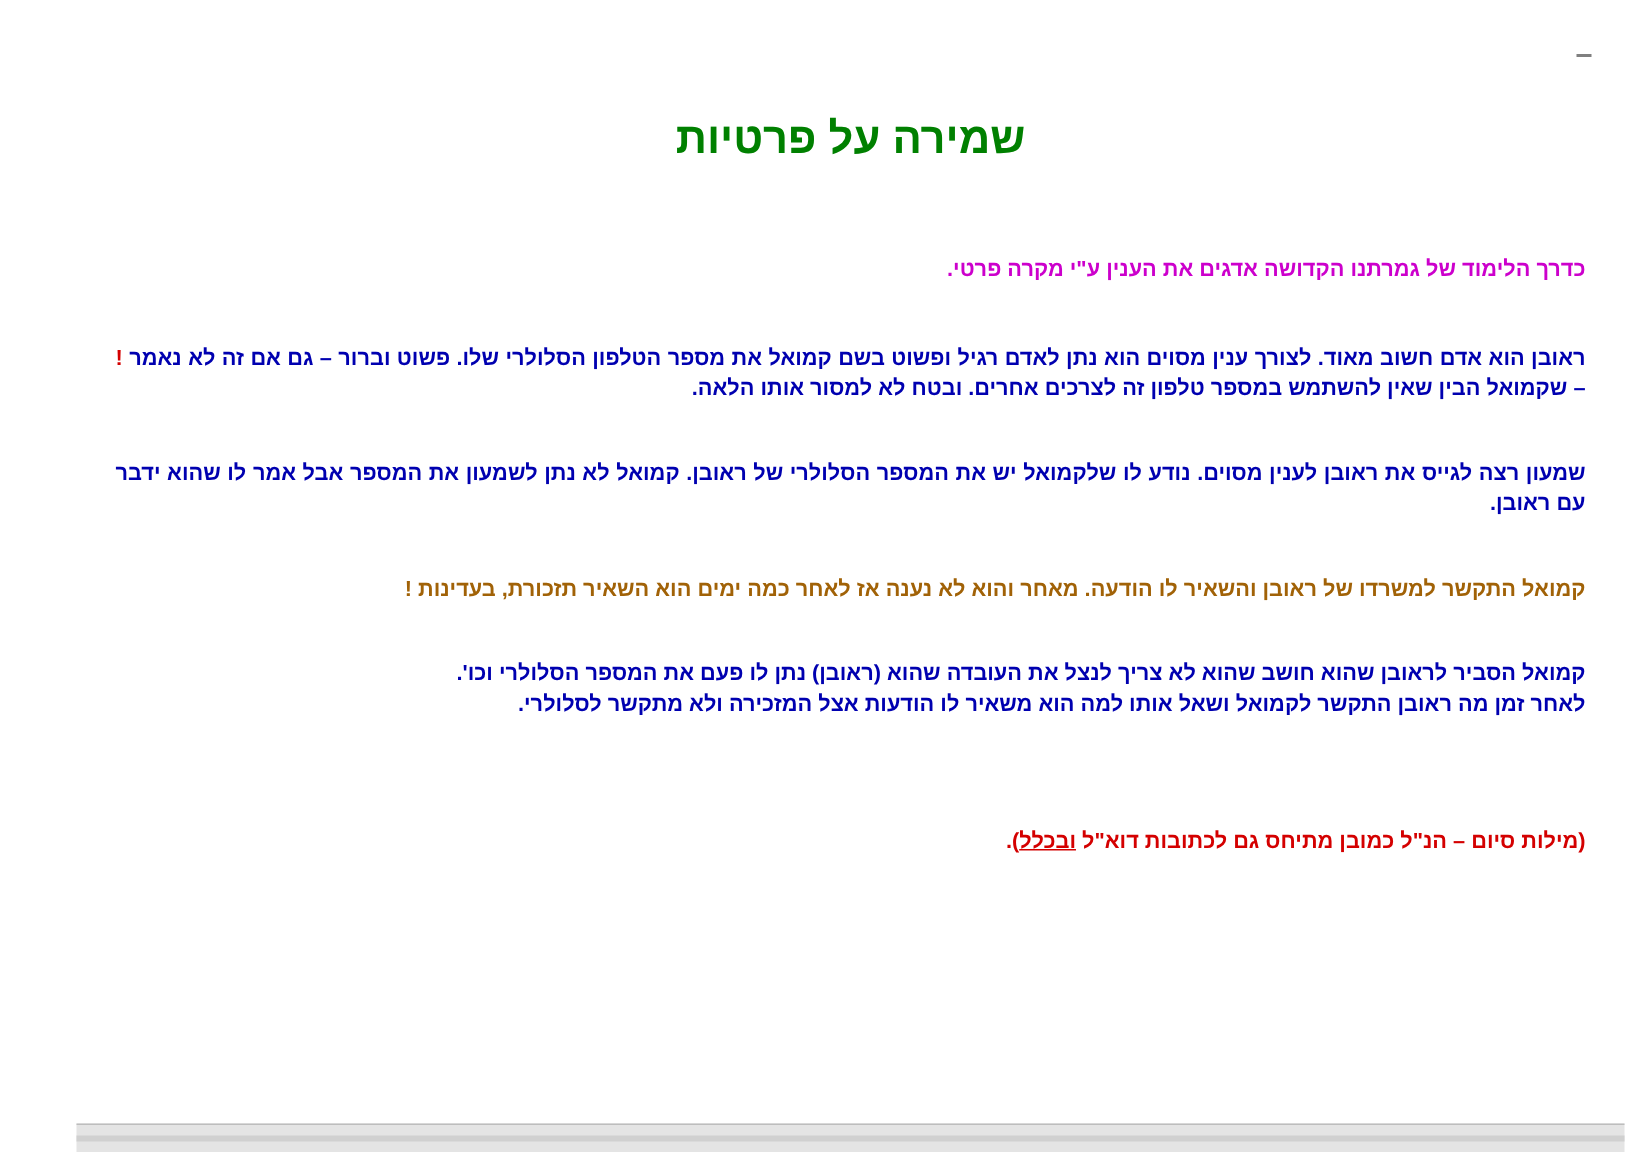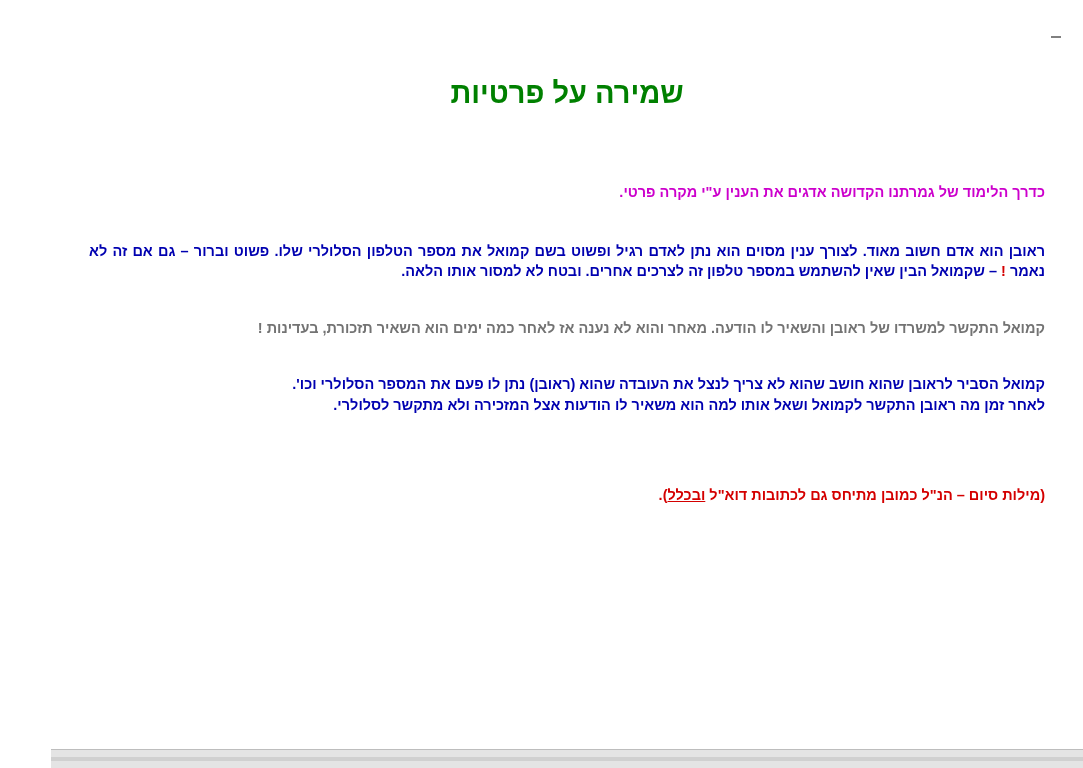--- a/index.html
+++ b/index.html
@@ -47,38 +47,38 @@
     direction: rtl;
     text-align: right;
   }
   .para {
     font-size: 14.5px;
     font-weight: bold;
     line-height: 1.42;
     direction: rtl;
     text-align: justify;
     text-align-last: right;
-    margin: 12px;
+    margin: 0;
   }
   .p-intro {
     color: #cc00cc;
     margin-bottom: 38px;
     text-align: right;
   }
   .p-blue {
     color: #0000b0;
   }
   .p-gap {
     margin-bottom: 36px;
   }
   .red {
     color: #d40000;
   }
   .p-center-red {
-    color: #737373;
+    color: #a16207;
     margin-bottom: 36px;
   }
   .p-last-block {
     color: #0000b0;
     margin-bottom: 70px;
   }
   .p-line-center {
     text-align: center;
   }
   .p-closing {
@@ -119,20 +119,21 @@
   <div class="content">
 
     <p class="para p-intro">כדרך הלימוד של גמרתנו הקדושה אדגים את הענין ע"י מקרה פרטי.</p>
 
     <p class="para p-blue p-gap">
       <span>ראובן הוא אדם חשוב מאוד. לצורך ענין מסוים הוא נתן לאדם רגיל ופשוט בשם קמואל את מספר הטלפון הסלולרי שלו. פשוט וברור – גם אם זה לא נאמר</span>
       <span class="red">!</span>
       <span>– שקמואל הבין שאין להשתמש במספר טלפון זה לצרכים אחרים. ובטח לא למסור אותו הלאה.</span>
     </p>
 
+    <p class="para p-blue p-gap">שמעון רצה לגייס את ראובן לענין מסוים. נודע לו שלקמואל יש את המספר הסלולרי של ראובן. קמואל לא נתן לשמעון את המספר אבל אמר לו שהוא ידבר עם ראובן.</p>
 
     <p class="para p-center-red p-line-center">
       <span>קמואל התקשר למשרדו של ראובן והשאיר לו הודעה. מאחר והוא לא נענה אז לאחר כמה ימים הוא השאיר תזכורת,  בעדינות</span>
       <span>!</span>
     </p>
 
     <div class="para p-last-block">
       <div class="p-line-center">קמואל הסביר לראובן שהוא חושב שהוא לא צריך לנצל את העובדה שהוא (ראובן) נתן לו פעם את המספר הסלולרי וכו'.</div>
       <div class="p-line-center">לאחר זמן מה ראובן התקשר לקמואל ושאל אותו למה הוא משאיר לו הודעות אצל המזכירה ולא מתקשר לסלולרי.</div>
     </div>

